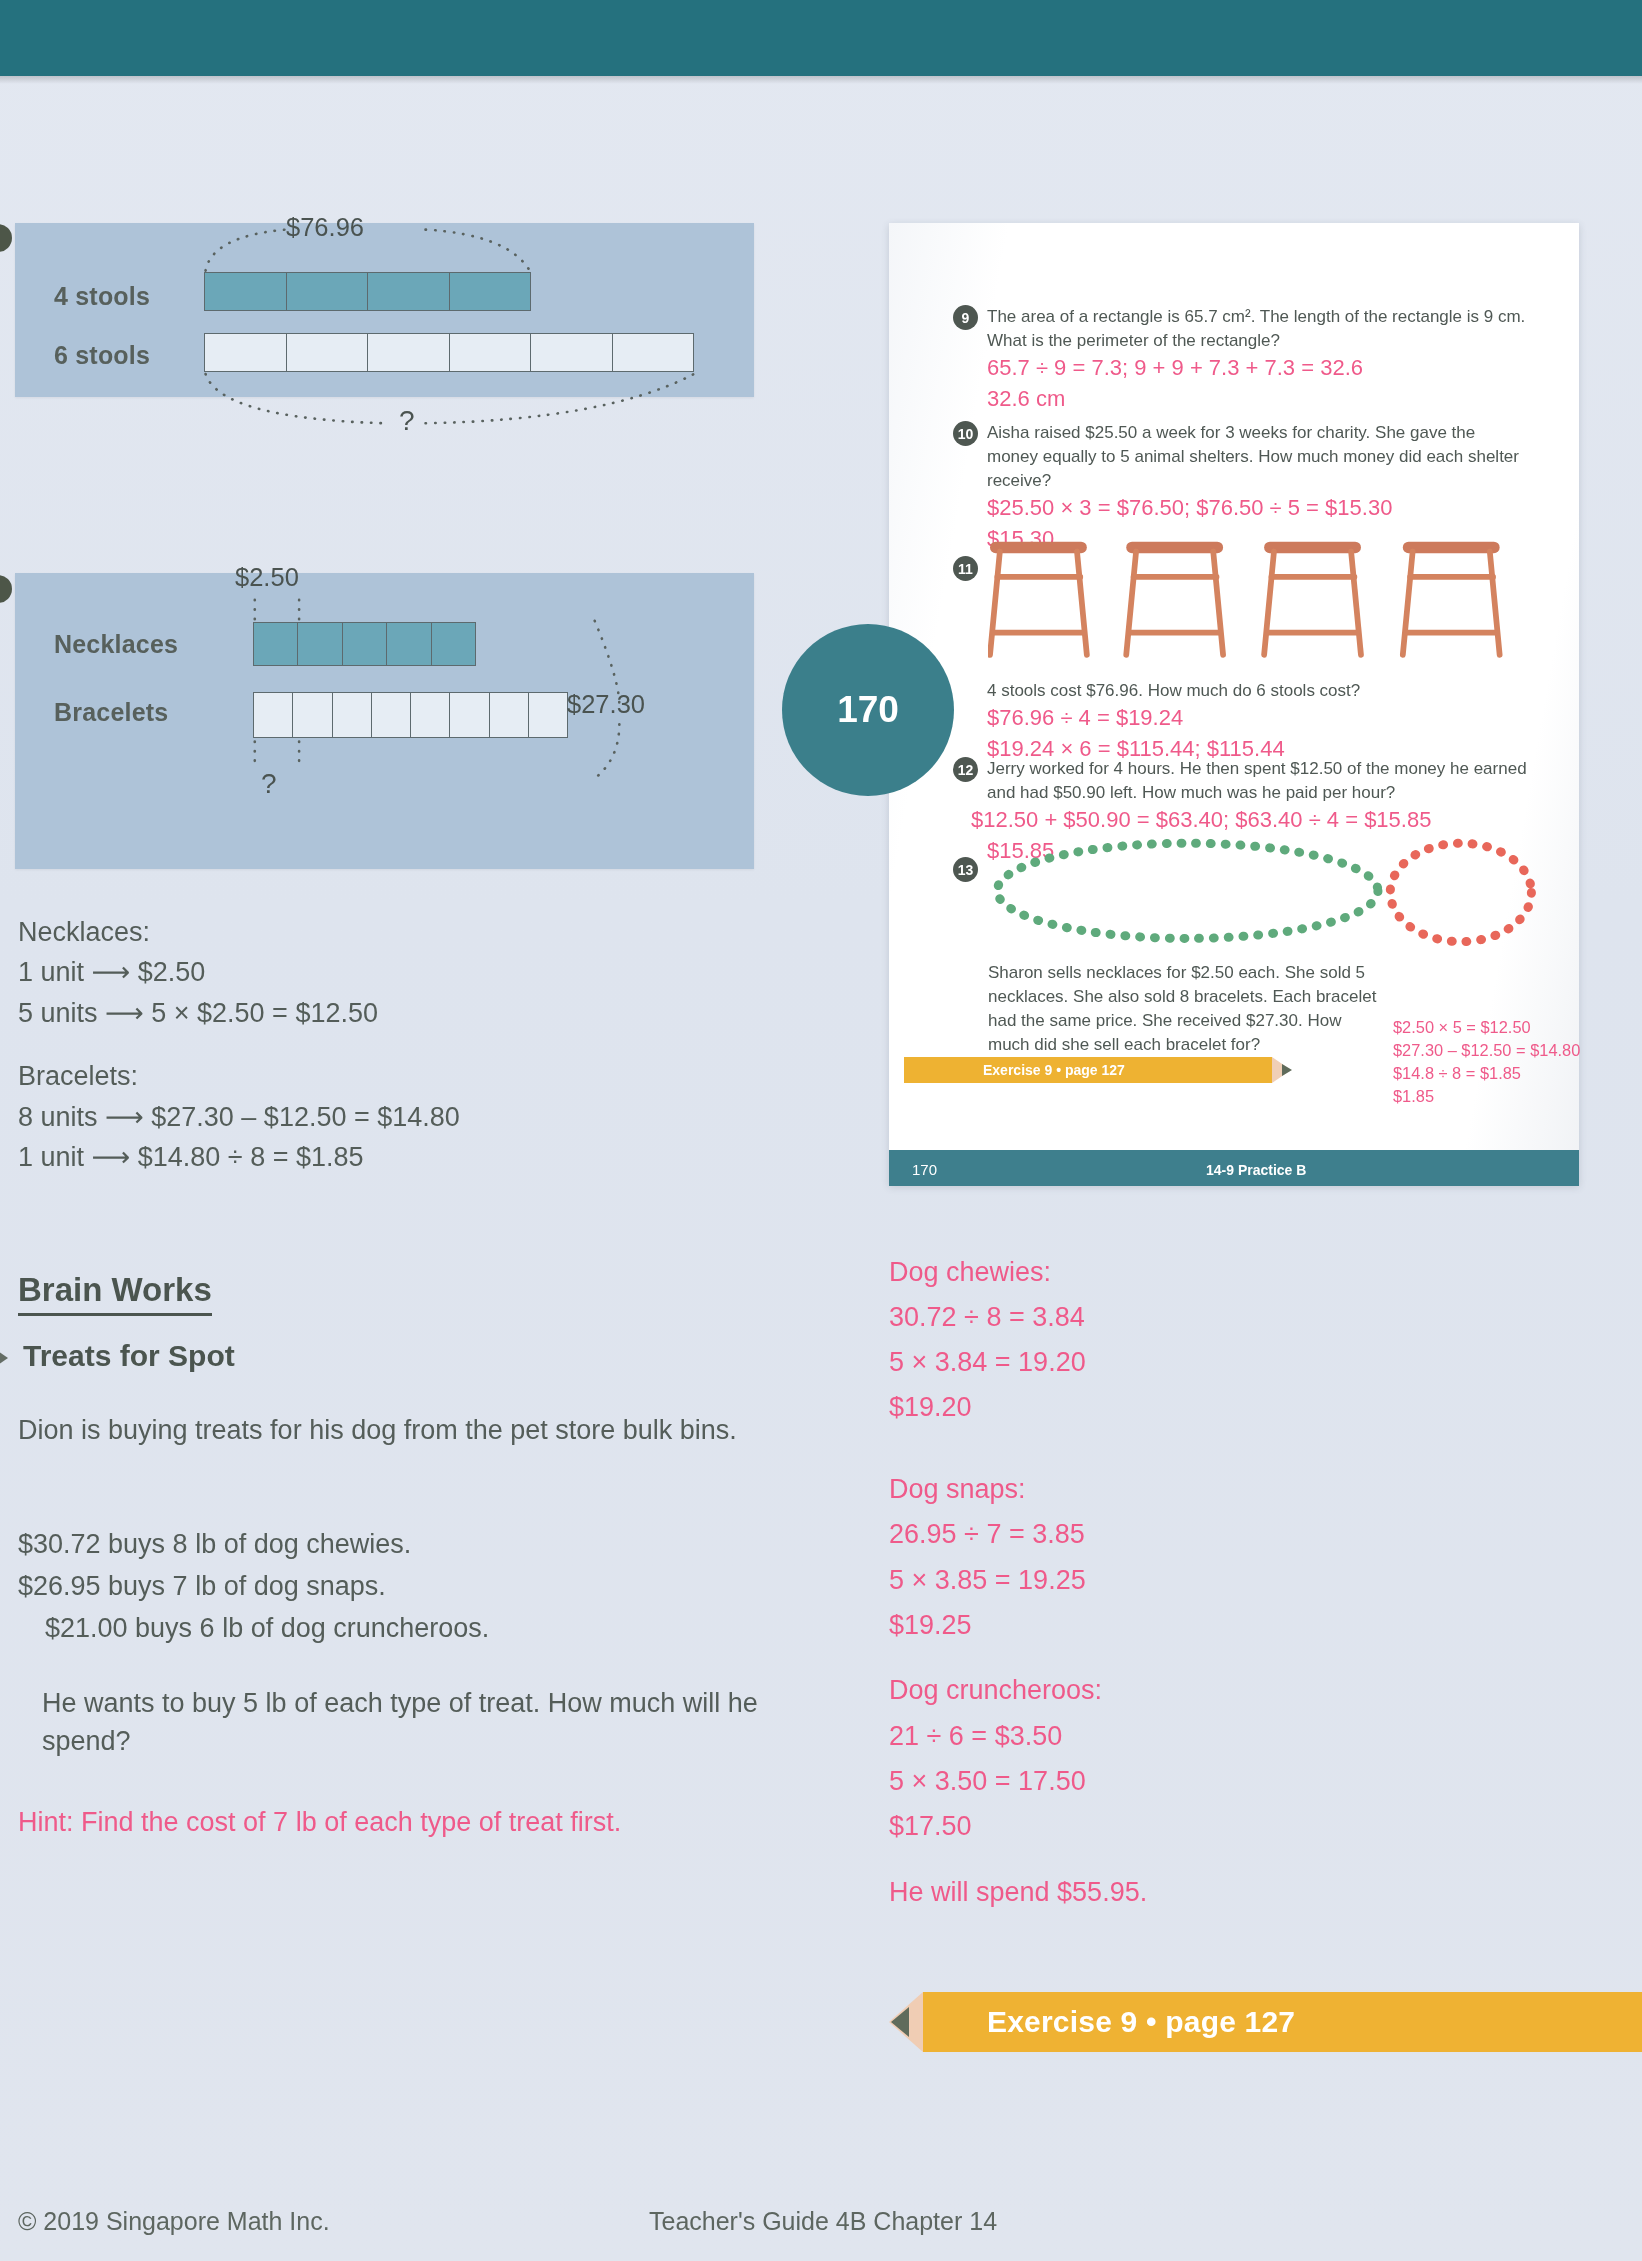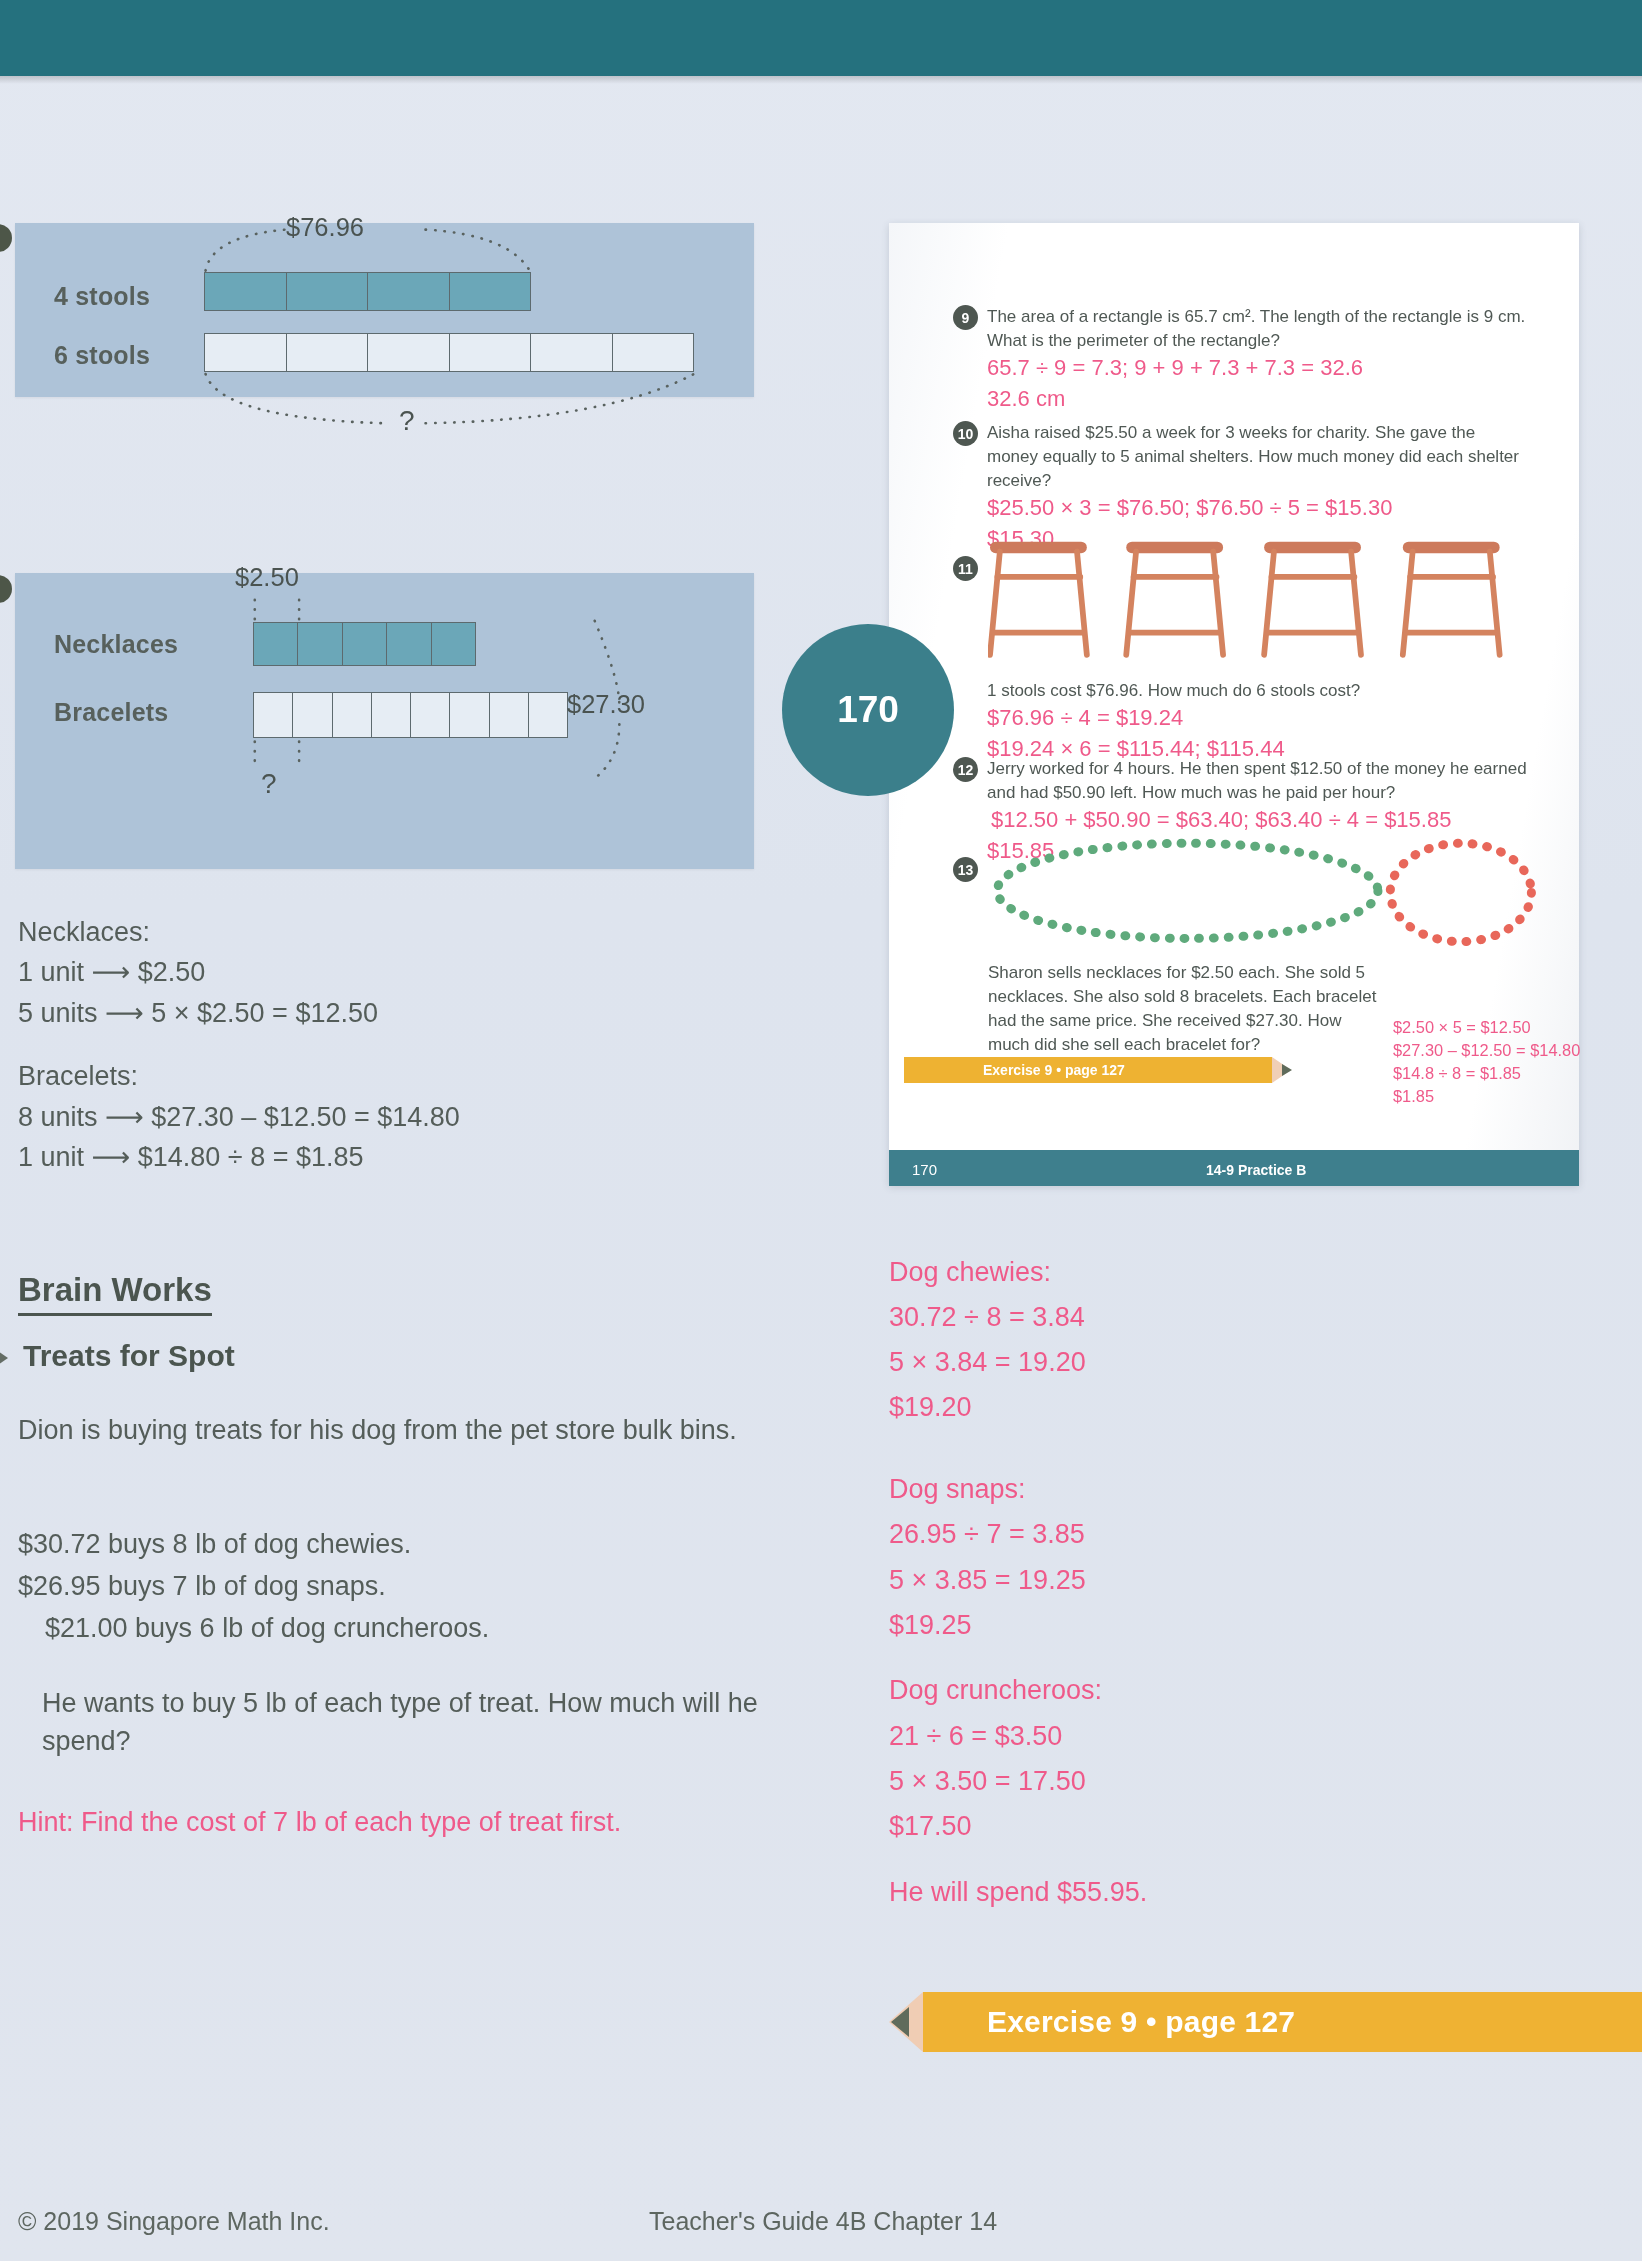--- a/index.html
+++ b/index.html
@@ -482,29 +482,29 @@
           <rect x="505" y="2" width="118" height="14" rx="7" fill="#cd7a5c" stroke="none"></rect>
           <path d="M 517 14 L 505 140"></path>
           <path d="M 611 14 L 623 140"></path>
           <path d="M 514 45 L 615 45"></path>
           <path d="M 509 113 L 619 113"></path>
         </g>
       </svg>
     </div>
 
     <div class="q" style="left:64px; top:456px;">
-      <div class="qbody" style="margin-left:34px;">1 stools cost $76.96. How much do 6 stools cost?</div>
+      <div class="qbody" style="margin-left:34px;">4 stools cost $76.96. How much do 6 stools cost?</div>
       <div class="ans" style="margin-left:34px;">$76.96 ÷ 4 = $19.24</div>
       <div class="ans" style="margin-left:34px;">$19.24 × 6 = $115.44;  $115.44</div>
     </div>
 
     <div class="q" style="left:64px; top:534px;">
       <div class="qnum">12</div>
       <div class="qbody">Jerry worked for 4 hours. He then spent $12.50 of the money he earned and had $50.90 left. How much was he paid per hour?</div>
-      <div class="ans" style="margin-left:38px;">$12.50 + $50.90 = $63.40;  $63.40 ÷ 4 = $15.85</div>
+      <div class="ans" style="margin-left:18px;">$12.50 + $50.90 = $63.40;  $63.40 ÷ 4 = $15.85</div>
       <div class="ans" style="margin-left:34px;">$15.85</div>
     </div>
 
     <div class="qnum" style="position:absolute; left:64px; top:634px;">13</div>
 
     <div style="position:absolute; left:97px; top:612px; width:559px; height:119px;">
       <svg width="559" height="119" viewBox="0 0 680 145">
         <ellipse cx="245" cy="68" rx="232" ry="58" fill="none" stroke="#5faa7c" stroke-width="11" stroke-linecap="round" stroke-dasharray="1 17"></ellipse>
         <ellipse cx="578" cy="70" rx="86" ry="60" fill="none" stroke="#e8675a" stroke-width="11" stroke-linecap="round" stroke-dasharray="1 17"></ellipse>
       </svg>

